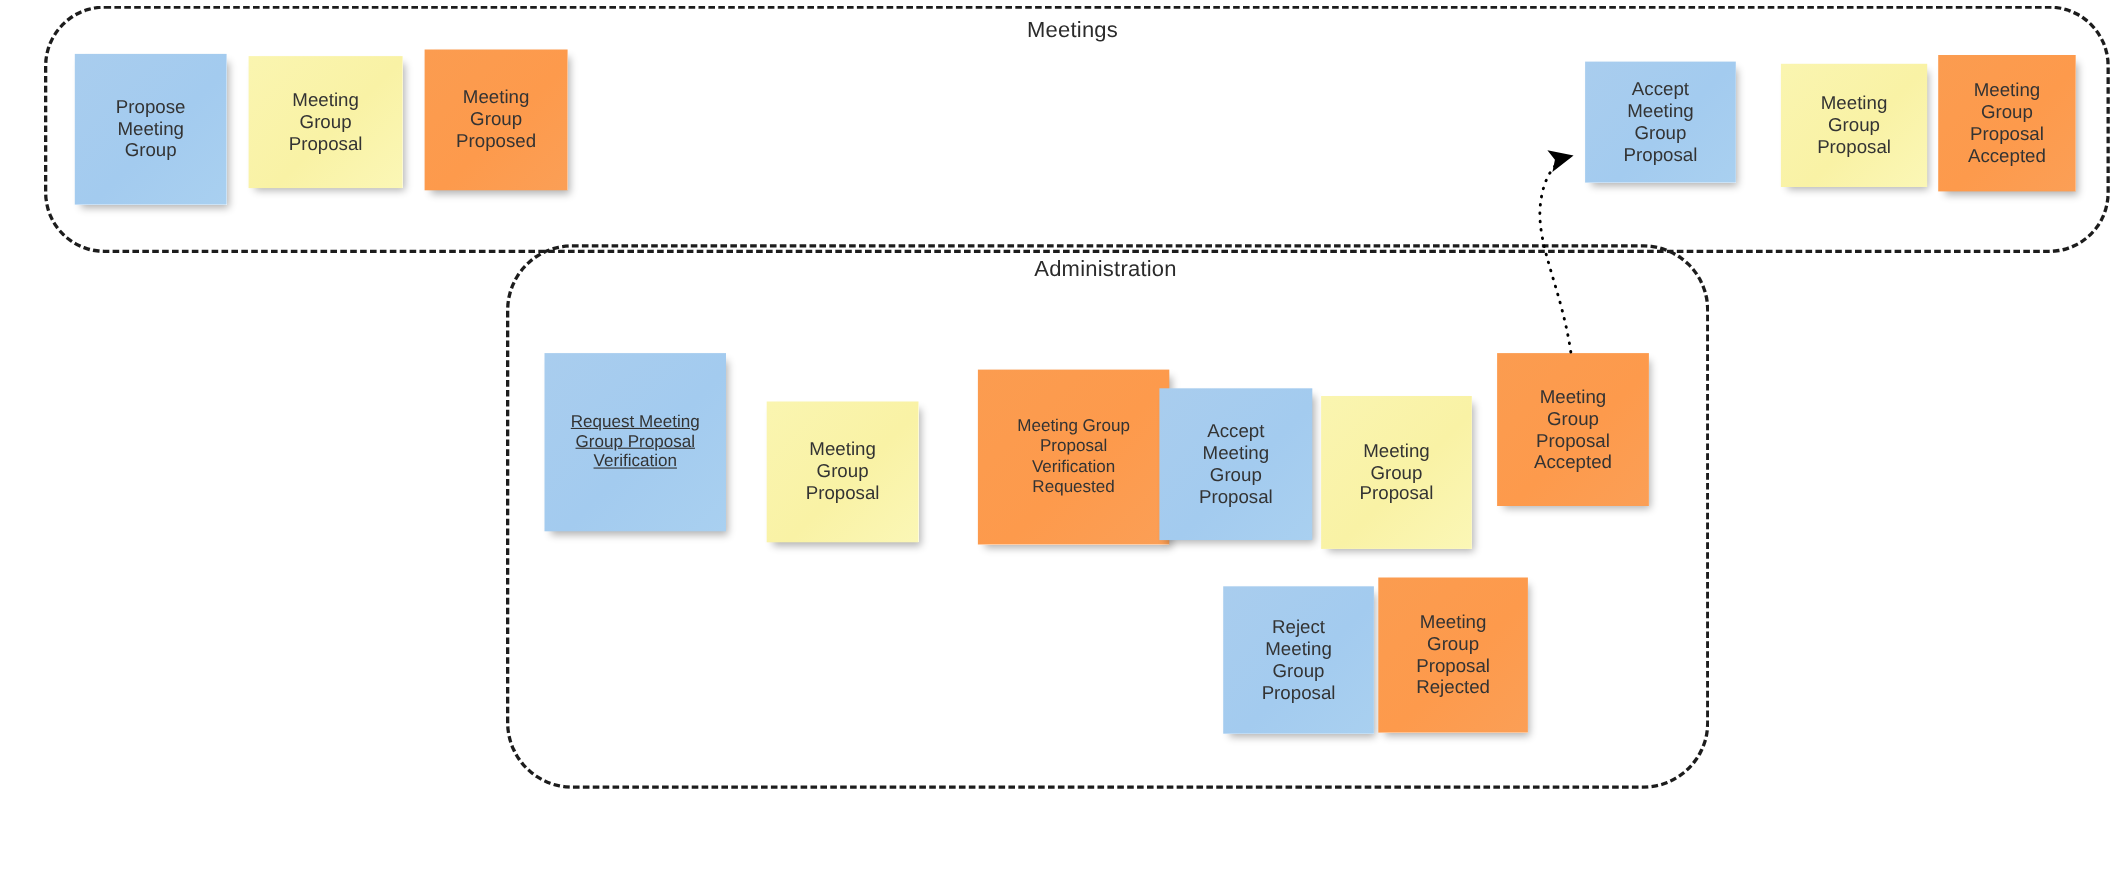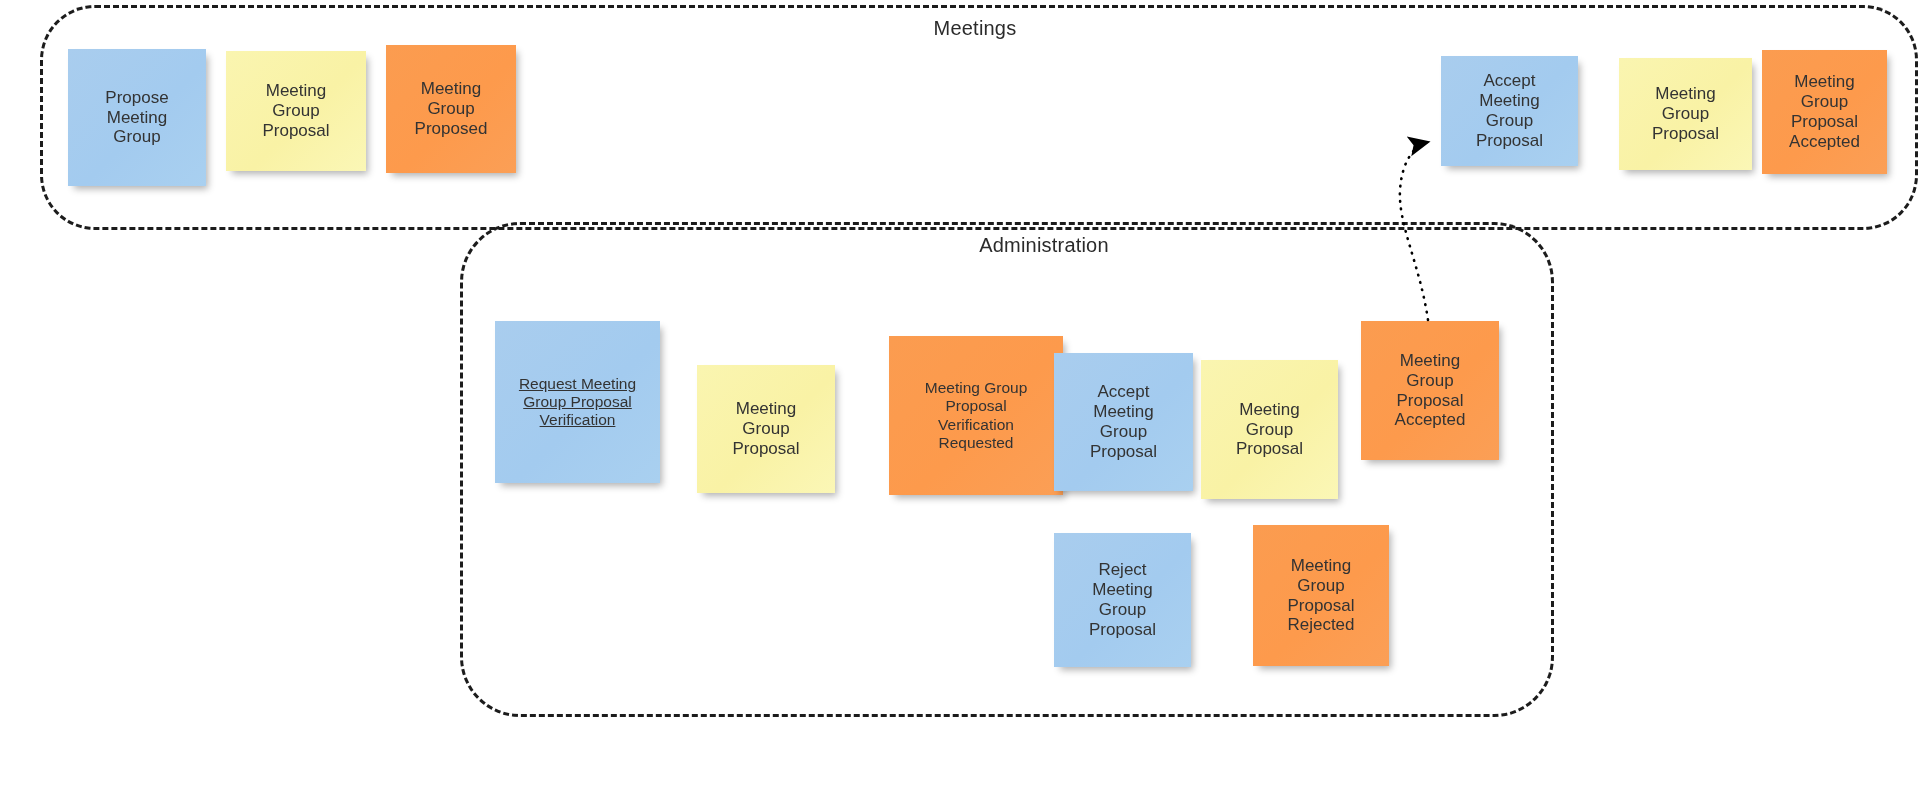--- a/index.html
+++ b/index.html
@@ -69,21 +69,21 @@
 </style>
 </head>
 <body>
 
 <div id="board" style="width: 1930px; height: 809px; background: rgb(255, 255, 255);">
 
   <div class="lane" id="lane-meetings" style="left: 40px; top: 5px; width: 1878px; height: 225px; border-radius: 55px; border-color: rgb(28, 28, 28);"></div>
   <div class="lane-title" id="lane-meetings-title" style="left: 975px; top: 17px;">Meetings</div>
 
   <div class="lane" id="lane-administration" style="left: 460px; top: 222px; width: 1094px; height: 495px; border-radius: 60px; border-color: rgb(28, 28, 28);"></div>
-  <div class="lane-title" id="lane-administration-title" style="left: 1005px; top: 234px; margin-left: 39px;">Administration</div>
+  <div class="lane-title" id="lane-administration-title" style="left: 1005px; top: 234px;">Administration</div>
 
   <div id="notes-layer">
       <div class="note blue" style="left: 68px; top: 49px; width: 138px; height: 137px;">Propose
 Meeting
 Group</div>
       <div class="note yellow" style="left: 226px; top: 51px; width: 140px; height: 120px;">Meeting
 Group
 Proposal</div>
       <div class="note orange" style="left: 386px; top: 45px; width: 130px; height: 128px;">Meeting
 Group
@@ -113,21 +113,21 @@
 Meeting
 Group
 Proposal</div>
       <div class="note yellow" style="left: 1201px; top: 360px; width: 137px; height: 139px;">Meeting
 Group
 Proposal</div>
       <div class="note orange" style="left: 1361px; top: 321px; width: 138px; height: 139px;">Meeting
 Group
 Proposal
 Accepted</div>
-      <div class="note blue" style="left: 1054px; top: 533px; width: 137px; height: 134px;">Reject
+      <div class="note blue" style="left: 1112px; top: 533px; width: 137px; height: 134px;">Reject
 Meeting
 Group
 Proposal</div>
       <div class="note orange" style="left: 1253px; top: 525px; width: 136px; height: 141px;">Meeting
 Group
 Proposal
 Rejected</div>
     </div>
 
   <svg id="connectors" viewBox="0 0 1930 809" xmlns="http://www.w3.org/2000/svg">

